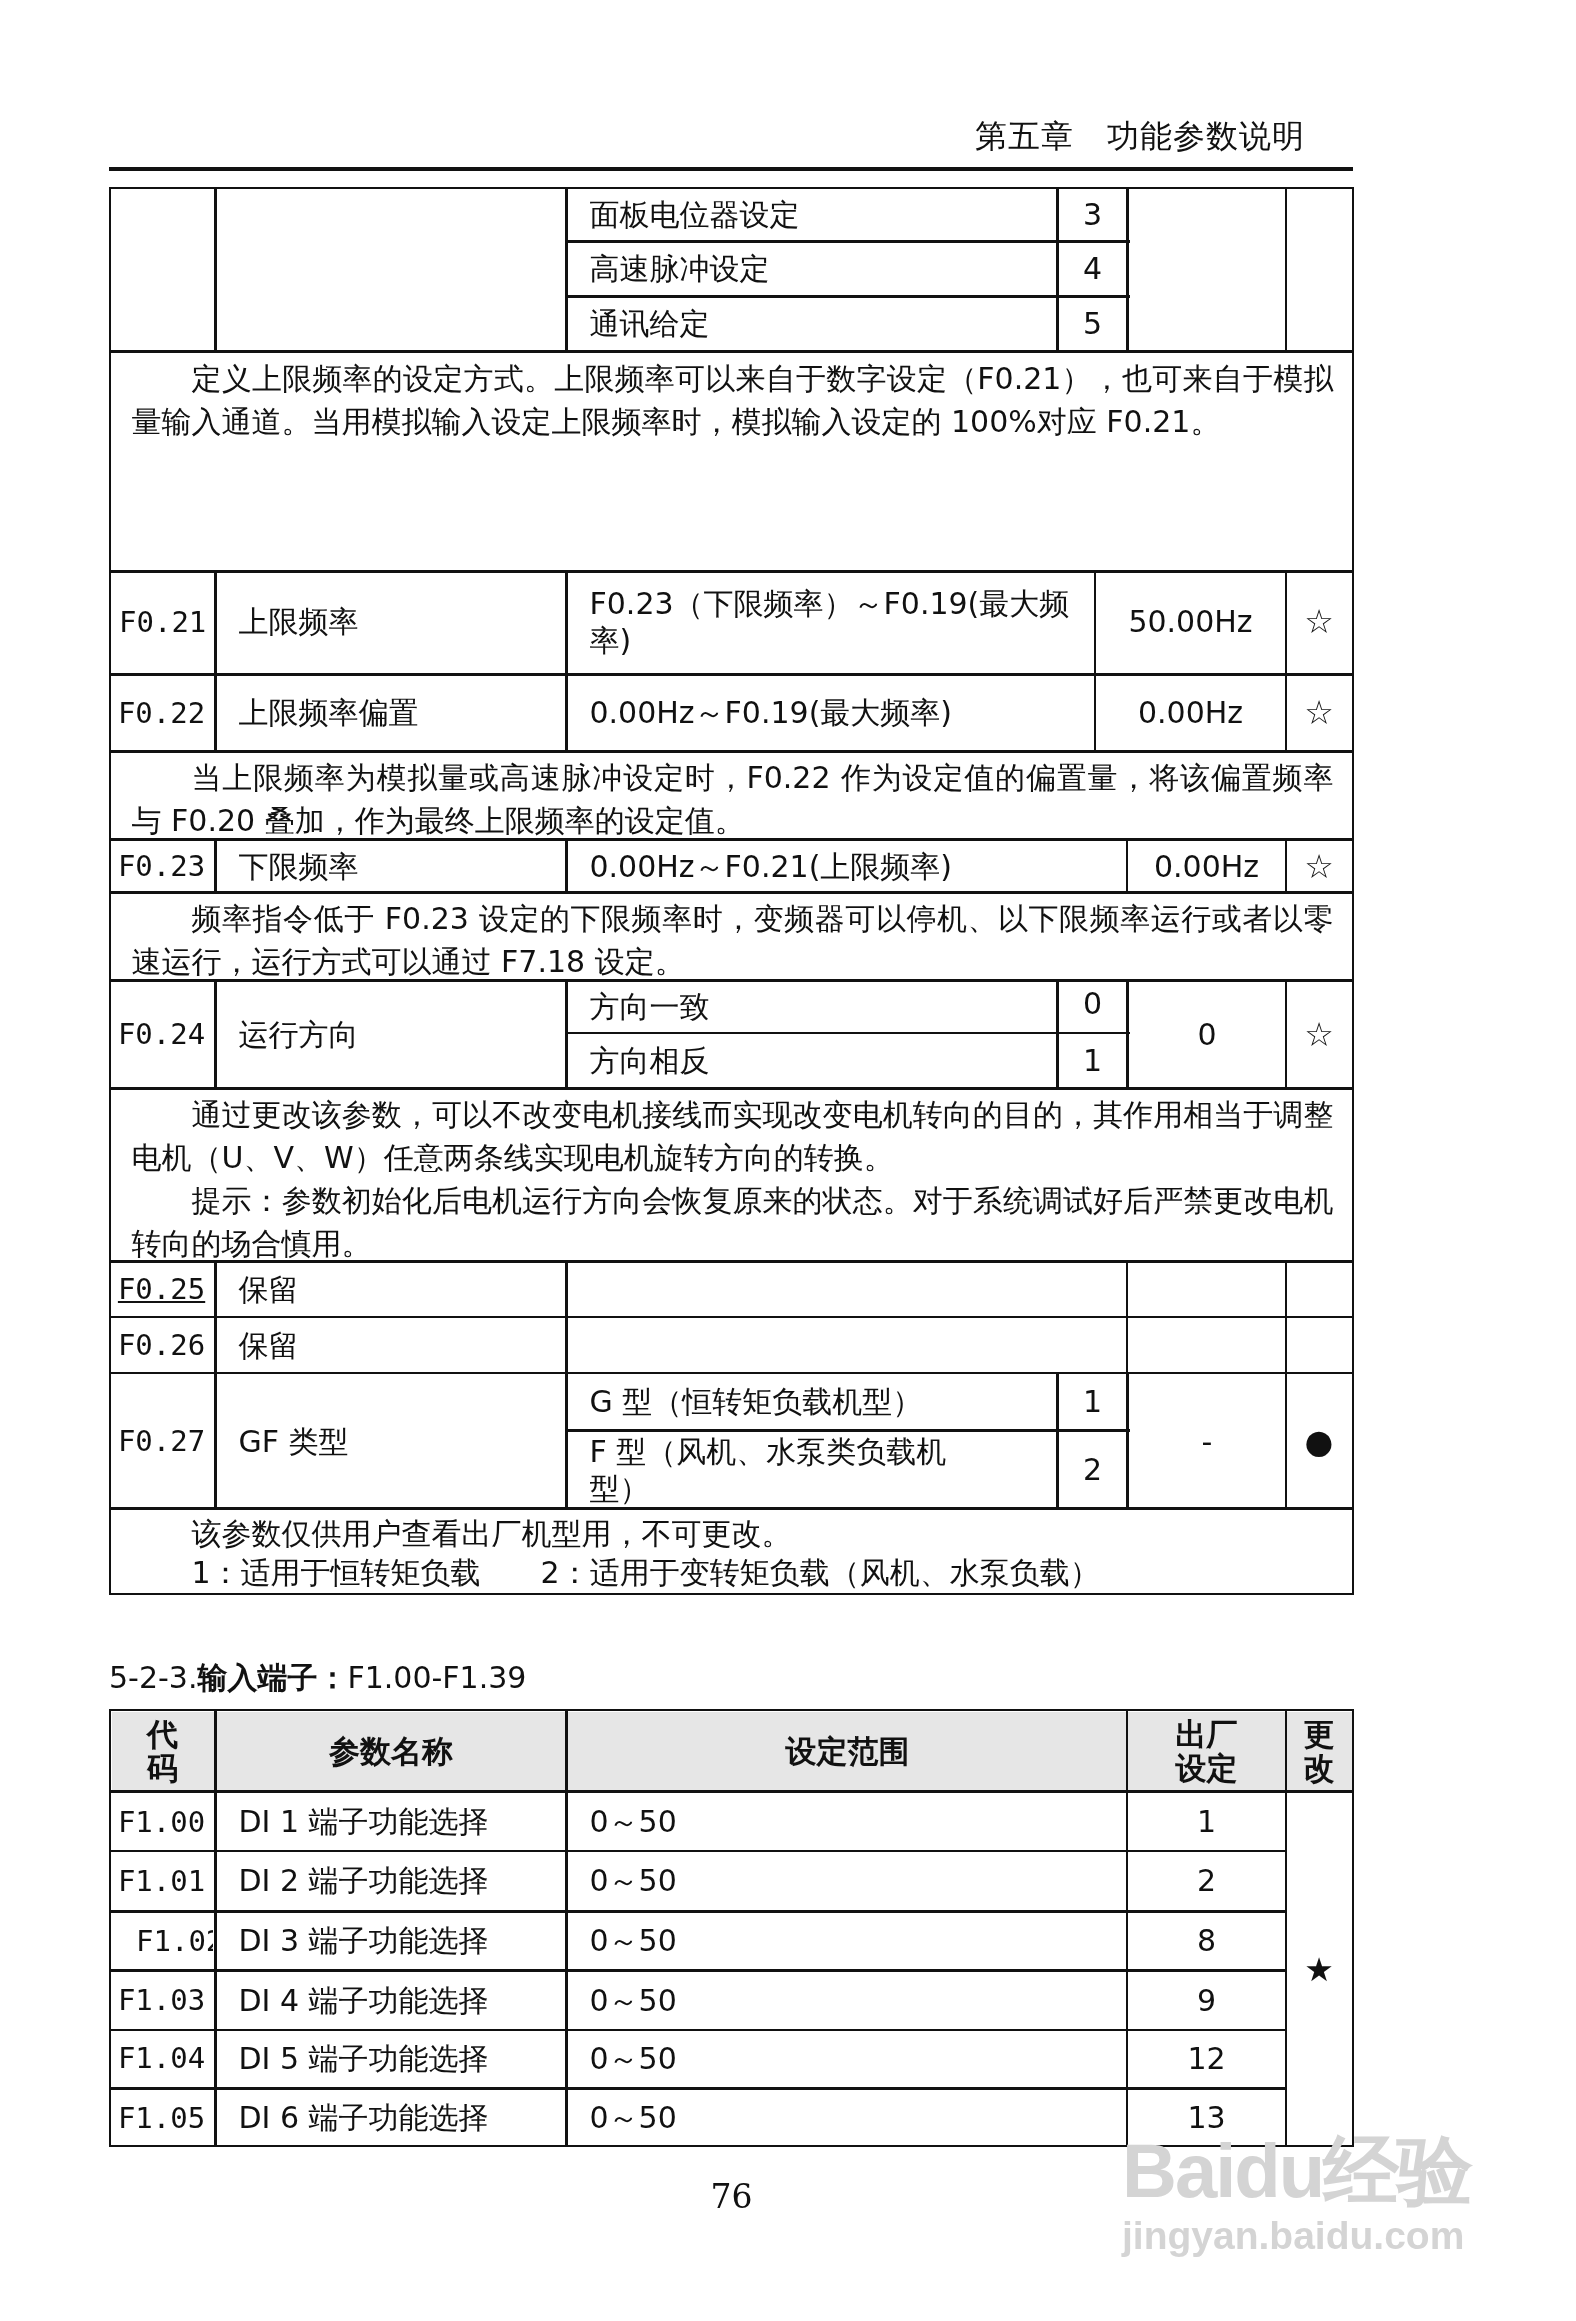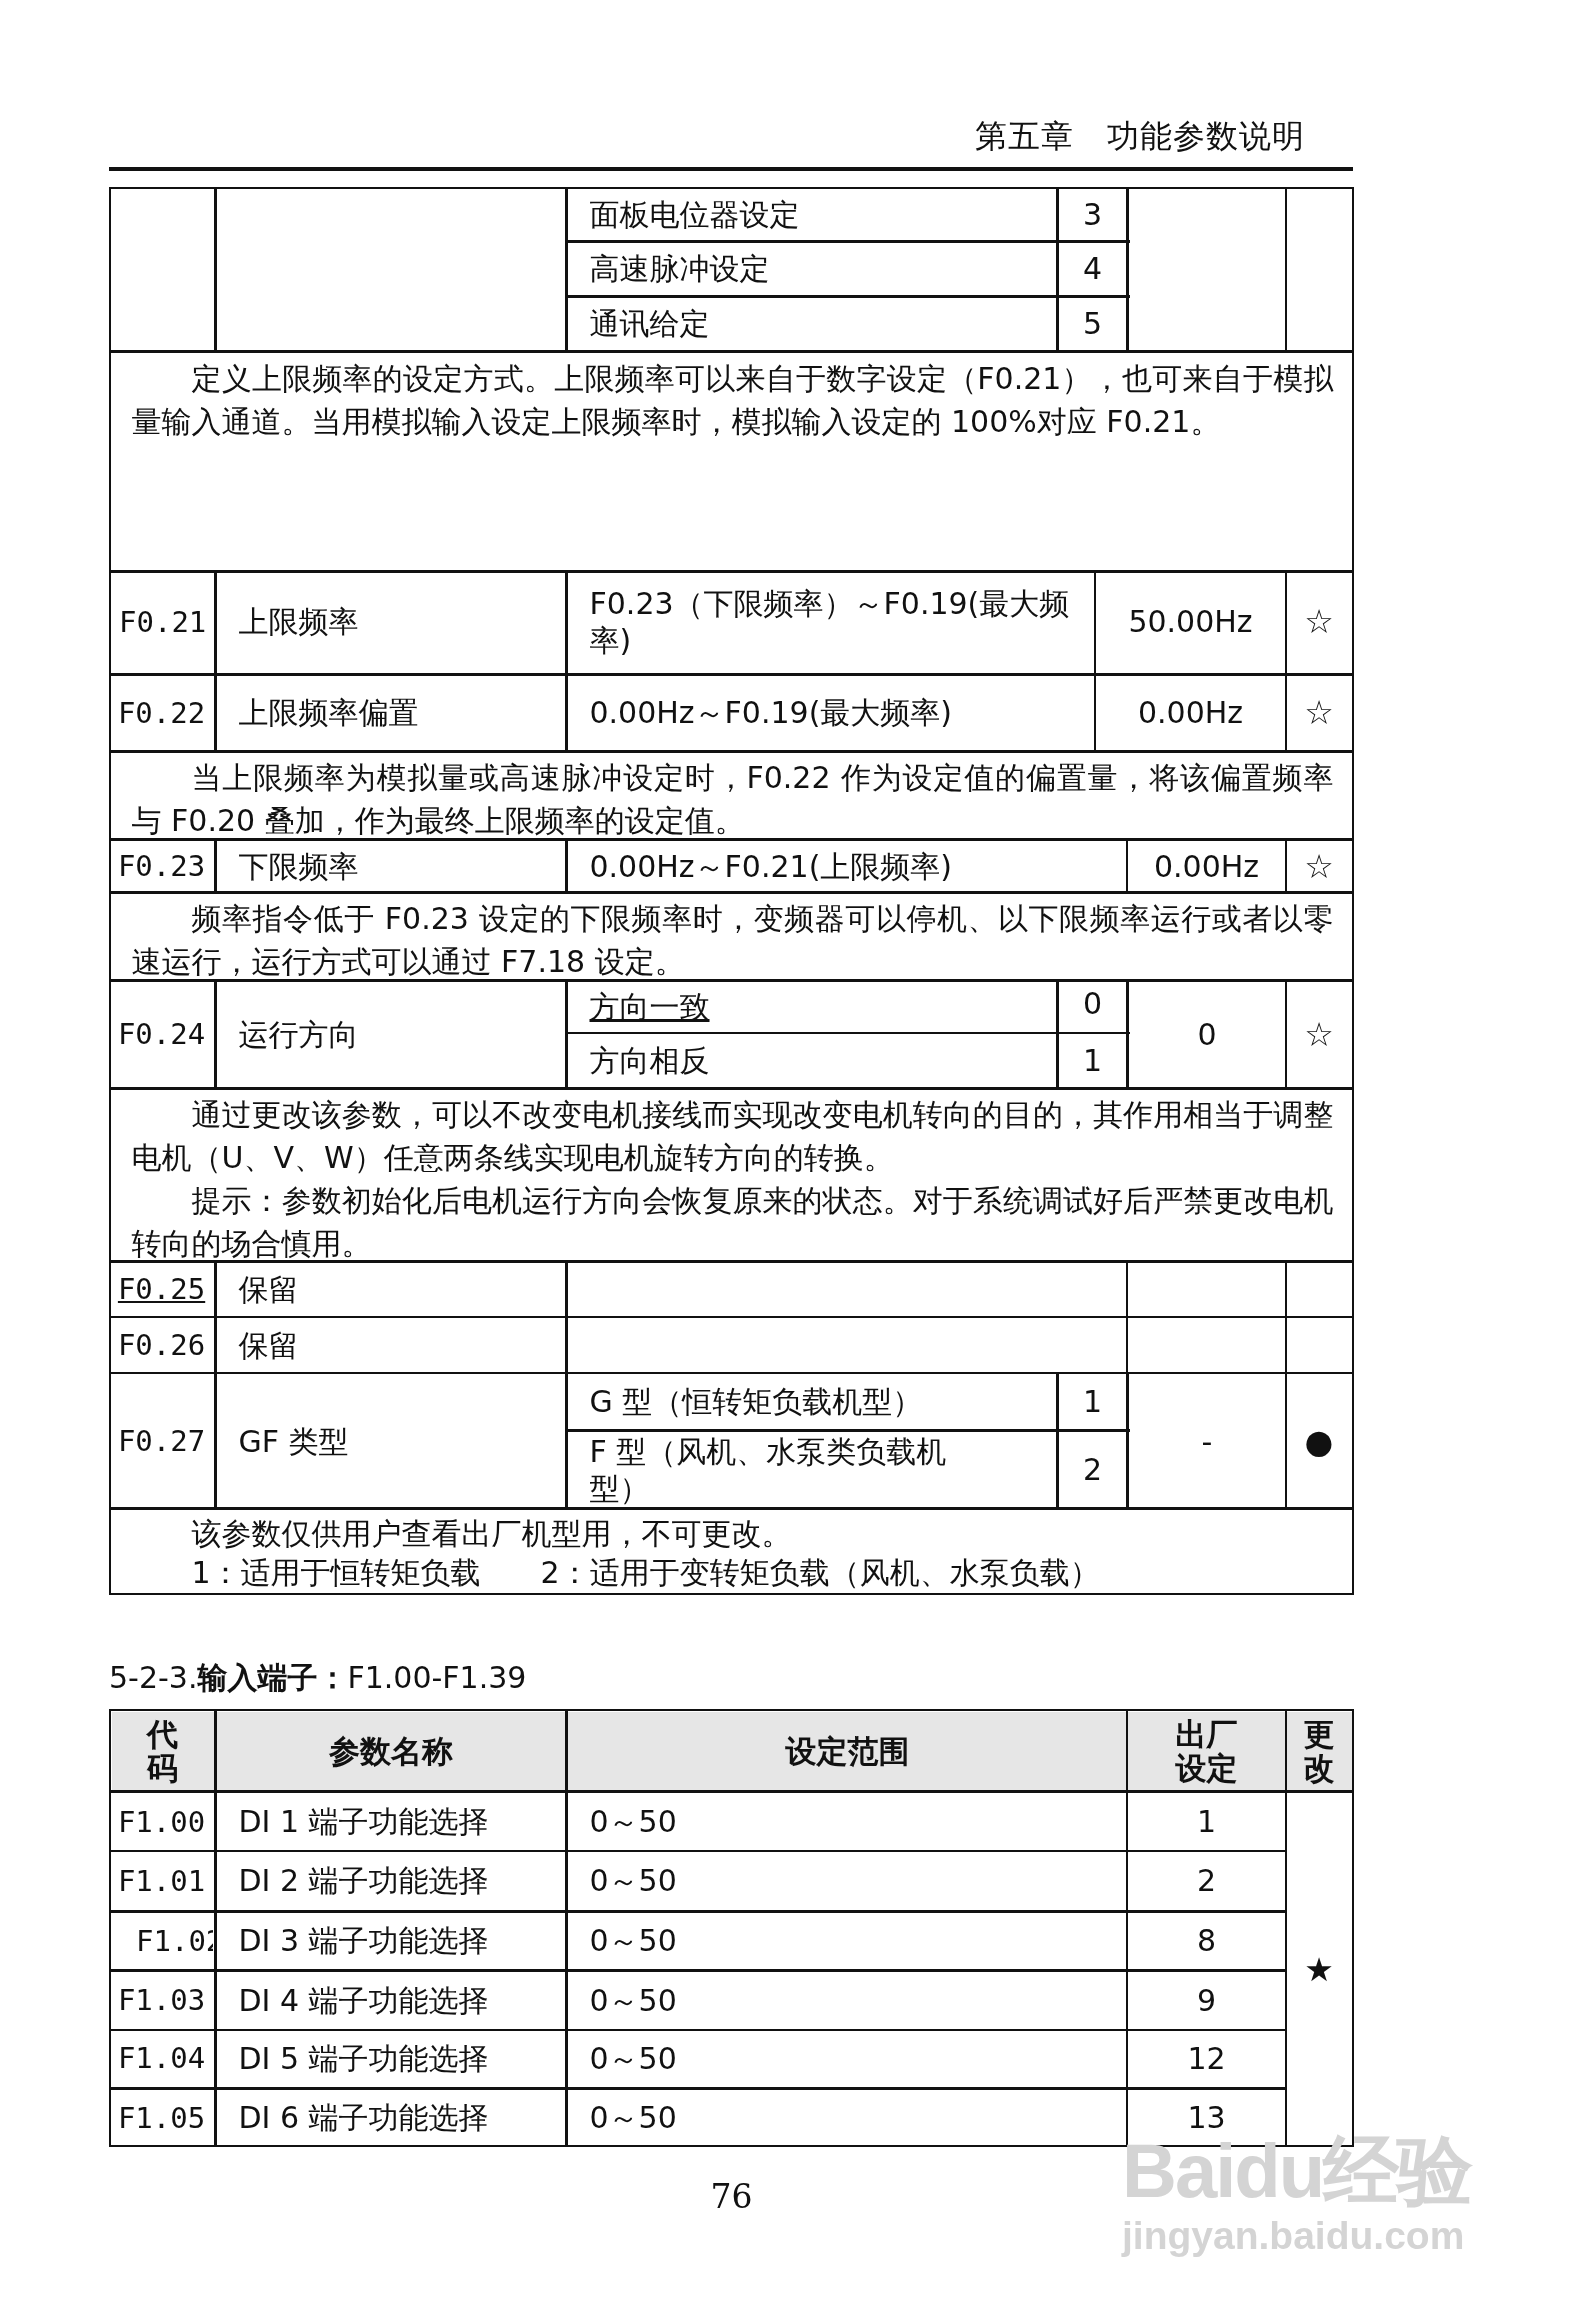--- a/index.html
+++ b/index.html
@@ -126,21 +126,21 @@
 <div class="hline" style="left:109px; top:979px; width:1245px;"></div>
 
 <div class="vline thick" style="left:214px; top:981px; height:107px;"></div>
 <div class="vline thick" style="left:565px; top:981px; height:107px;"></div>
 <div class="vline thick" style="left:1056px; top:981px; height:107px;"></div>
 <div class="vline thick" style="left:1126px; top:981px; height:107px;"></div>
 <div class="vline" style="left:1285px; top:981px; height:107px;"></div>
 <div class="hline thin" style="left:565px; top:1032px; width:565px;"></div>
 <div class="cell code" style="left:112px; top:982px; width:101px; height:105px;">F0.24</div>
 <div class="cell pad" style="left:217px; top:982px; width:348px; height:105px;">运行方向</div>
-<div class="cell pad" style="left:568px; top:982px; width:448px; height:50px;text-decoration:underline;">方向一致</div>
+<div class="cell pad" style="left:568px; top:982px; width:448px; height:50px;">方向一致</div>
 <div class="cell center" style="left:1059px; top:979px; width:67px; height:50px;">0</div>
 <div class="cell pad" style="left:568px; top:1034px; width:488px; height:54px;">方向相反</div>
 <div class="cell center" style="left:1059px; top:1034px; width:67px; height:54px;">1</div>
 <div class="cell center" style="left:1129px; top:982px; width:156px; height:105px;">0</div>
 <div class="cell center sym" style="left:1287px; top:982px; width:64px; height:105px;">☆</div>
 <div class="hline" style="left:109px; top:1087px; width:1245px;"></div>
 
 <div class="desc" style="left:112px; top:1089px; width:1239px; height:171px;">
   <p class="indent">通过更改该参数，可以不改变电机接线而实现改变电机转向的目的，其作用相当于调整电机（U、V、W）任意两条线实现电机旋转方向的转换。</p>
   <p class="indent">提示：参数初始化后电机运行方向会恢复原来的状态。对于系统调试好后严禁更改电机转向的场合慎用。</p>

